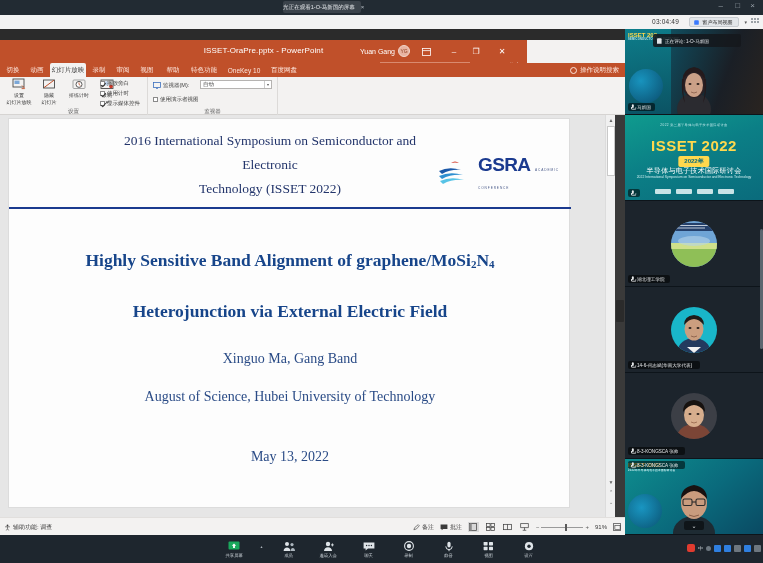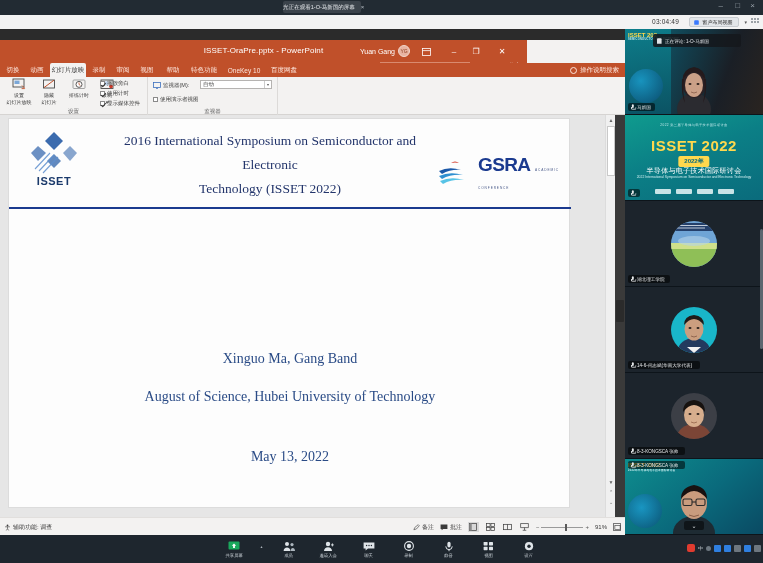--- a/index.html
+++ b/index.html
@@ -354,38 +354,20 @@
         </div>
         <div class="grp-lbl">监视器</div>
       </div>
     </div>
 
     <div class="canvas">
 
       <div class="slide">
 
         <div class="hdr-row">
-          <div class="isset-logo">
-            <span class="isset-mark">
-              <svg width="48" height="46" viewBox="0 0 48 46">
-                <g fill="#2b5fa8" opacity="0.92">
-                  <polygon points="24,3 33,12 24,21 15,12"></polygon>
-                  <polygon points="8,17 16,24 8,32 1,24" opacity="0.75"></polygon>
-                  <polygon points="40,17 47,24 40,32 33,24" opacity="0.6"></polygon>
-                  <polygon points="24,25 31,32 24,39 17,32" opacity="0.8"></polygon>
-                </g>
-                <g stroke="#5e8fce" stroke-width="1.1" opacity="0.85">
-                  <line x1="5" y1="40" x2="20" y2="24"></line>
-                    <line x1="9" y1="42" x2="24" y2="26"></line>
-                  <line x1="13" y1="44" x2="28" y2="28"></line>
-                </g>
-              </svg>
-            </span>
-            <span class="isset-txt">ISSET</span>
-          </div>
           <div class="hdr-title">
             <div>2016 International Symposium on Semiconductor and Electronic</div>
             <div>Technology (ISSET 2022)</div>
           </div>
           <div class="gsra">
             <span class="gsra-wave">
               <svg width="38" height="28" viewBox="0 0 38 28">
                 <path d="M14 3 Q18 0 22 3 Q18 2 14 3Z" fill="#d33a2a"></path>
                 <path d="M2 11 Q12 6 24 10 Q14 9 5 14Z" fill="#1b58a8"></path>
                 <path d="M2 16 Q13 11 26 15 Q14 14 5 19Z" fill="#2f8fd0"></path>
@@ -394,20 +376,24 @@
             </span>
             <span>
               <span class="gsra-txt">GSRA</span>
               <span class="gsra-sub">ACADEMIC CONFERENCE</span>
             </span>
           </div>
         </div>
         <div class="hdr-rule"></div>
 
         <div class="s-title">
+          <div>
+            <span>Highly Sensitive Band Alignment of graphene/MoSi</span><sub>2</sub><span>N</span><sub>4</sub>
+          </div>
+          <div>Heterojunction via External Electric Field</div>
         </div>
 
         <div class="s-auth">Xinguo Ma, Gang Band</div>
         <div class="s-aff">August of Science, Hubei University of Technology</div>
         <div class="s-date">May 13, 2022</div>
       </div>
 
       <div class="vsb">
         <div class="vsb-up">▲</div>
         <div class="vsb-thumb"></div>

